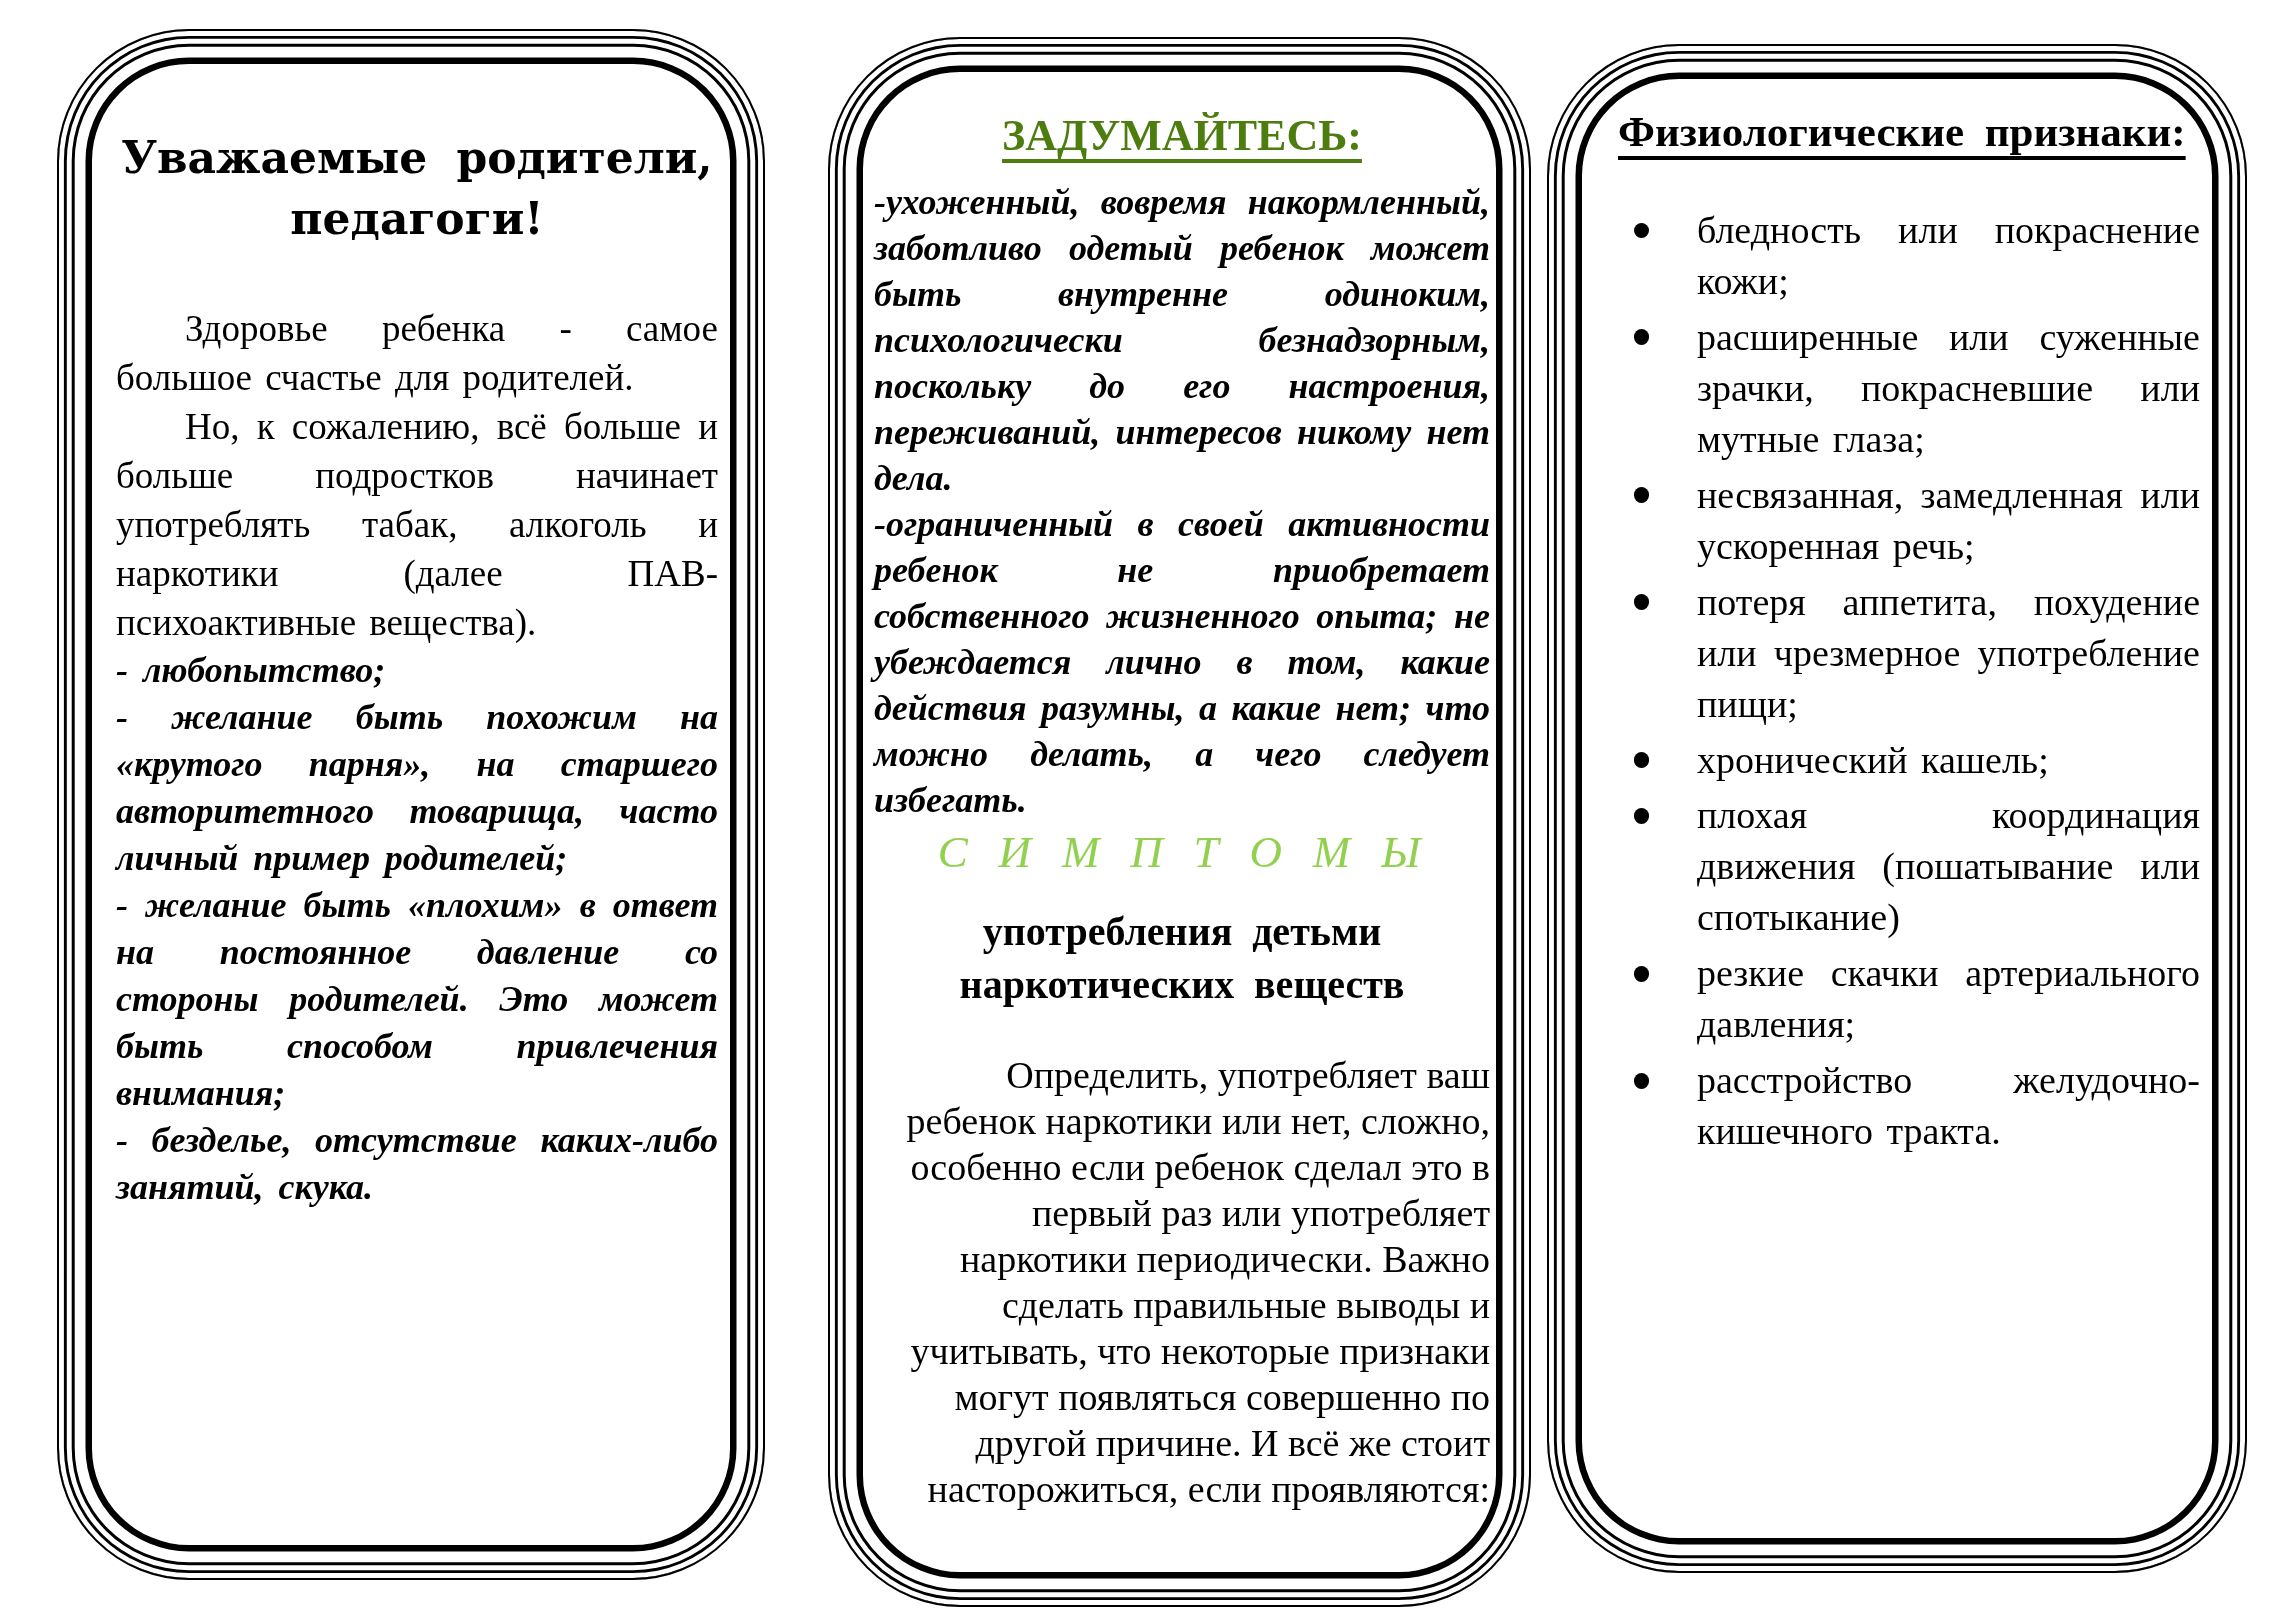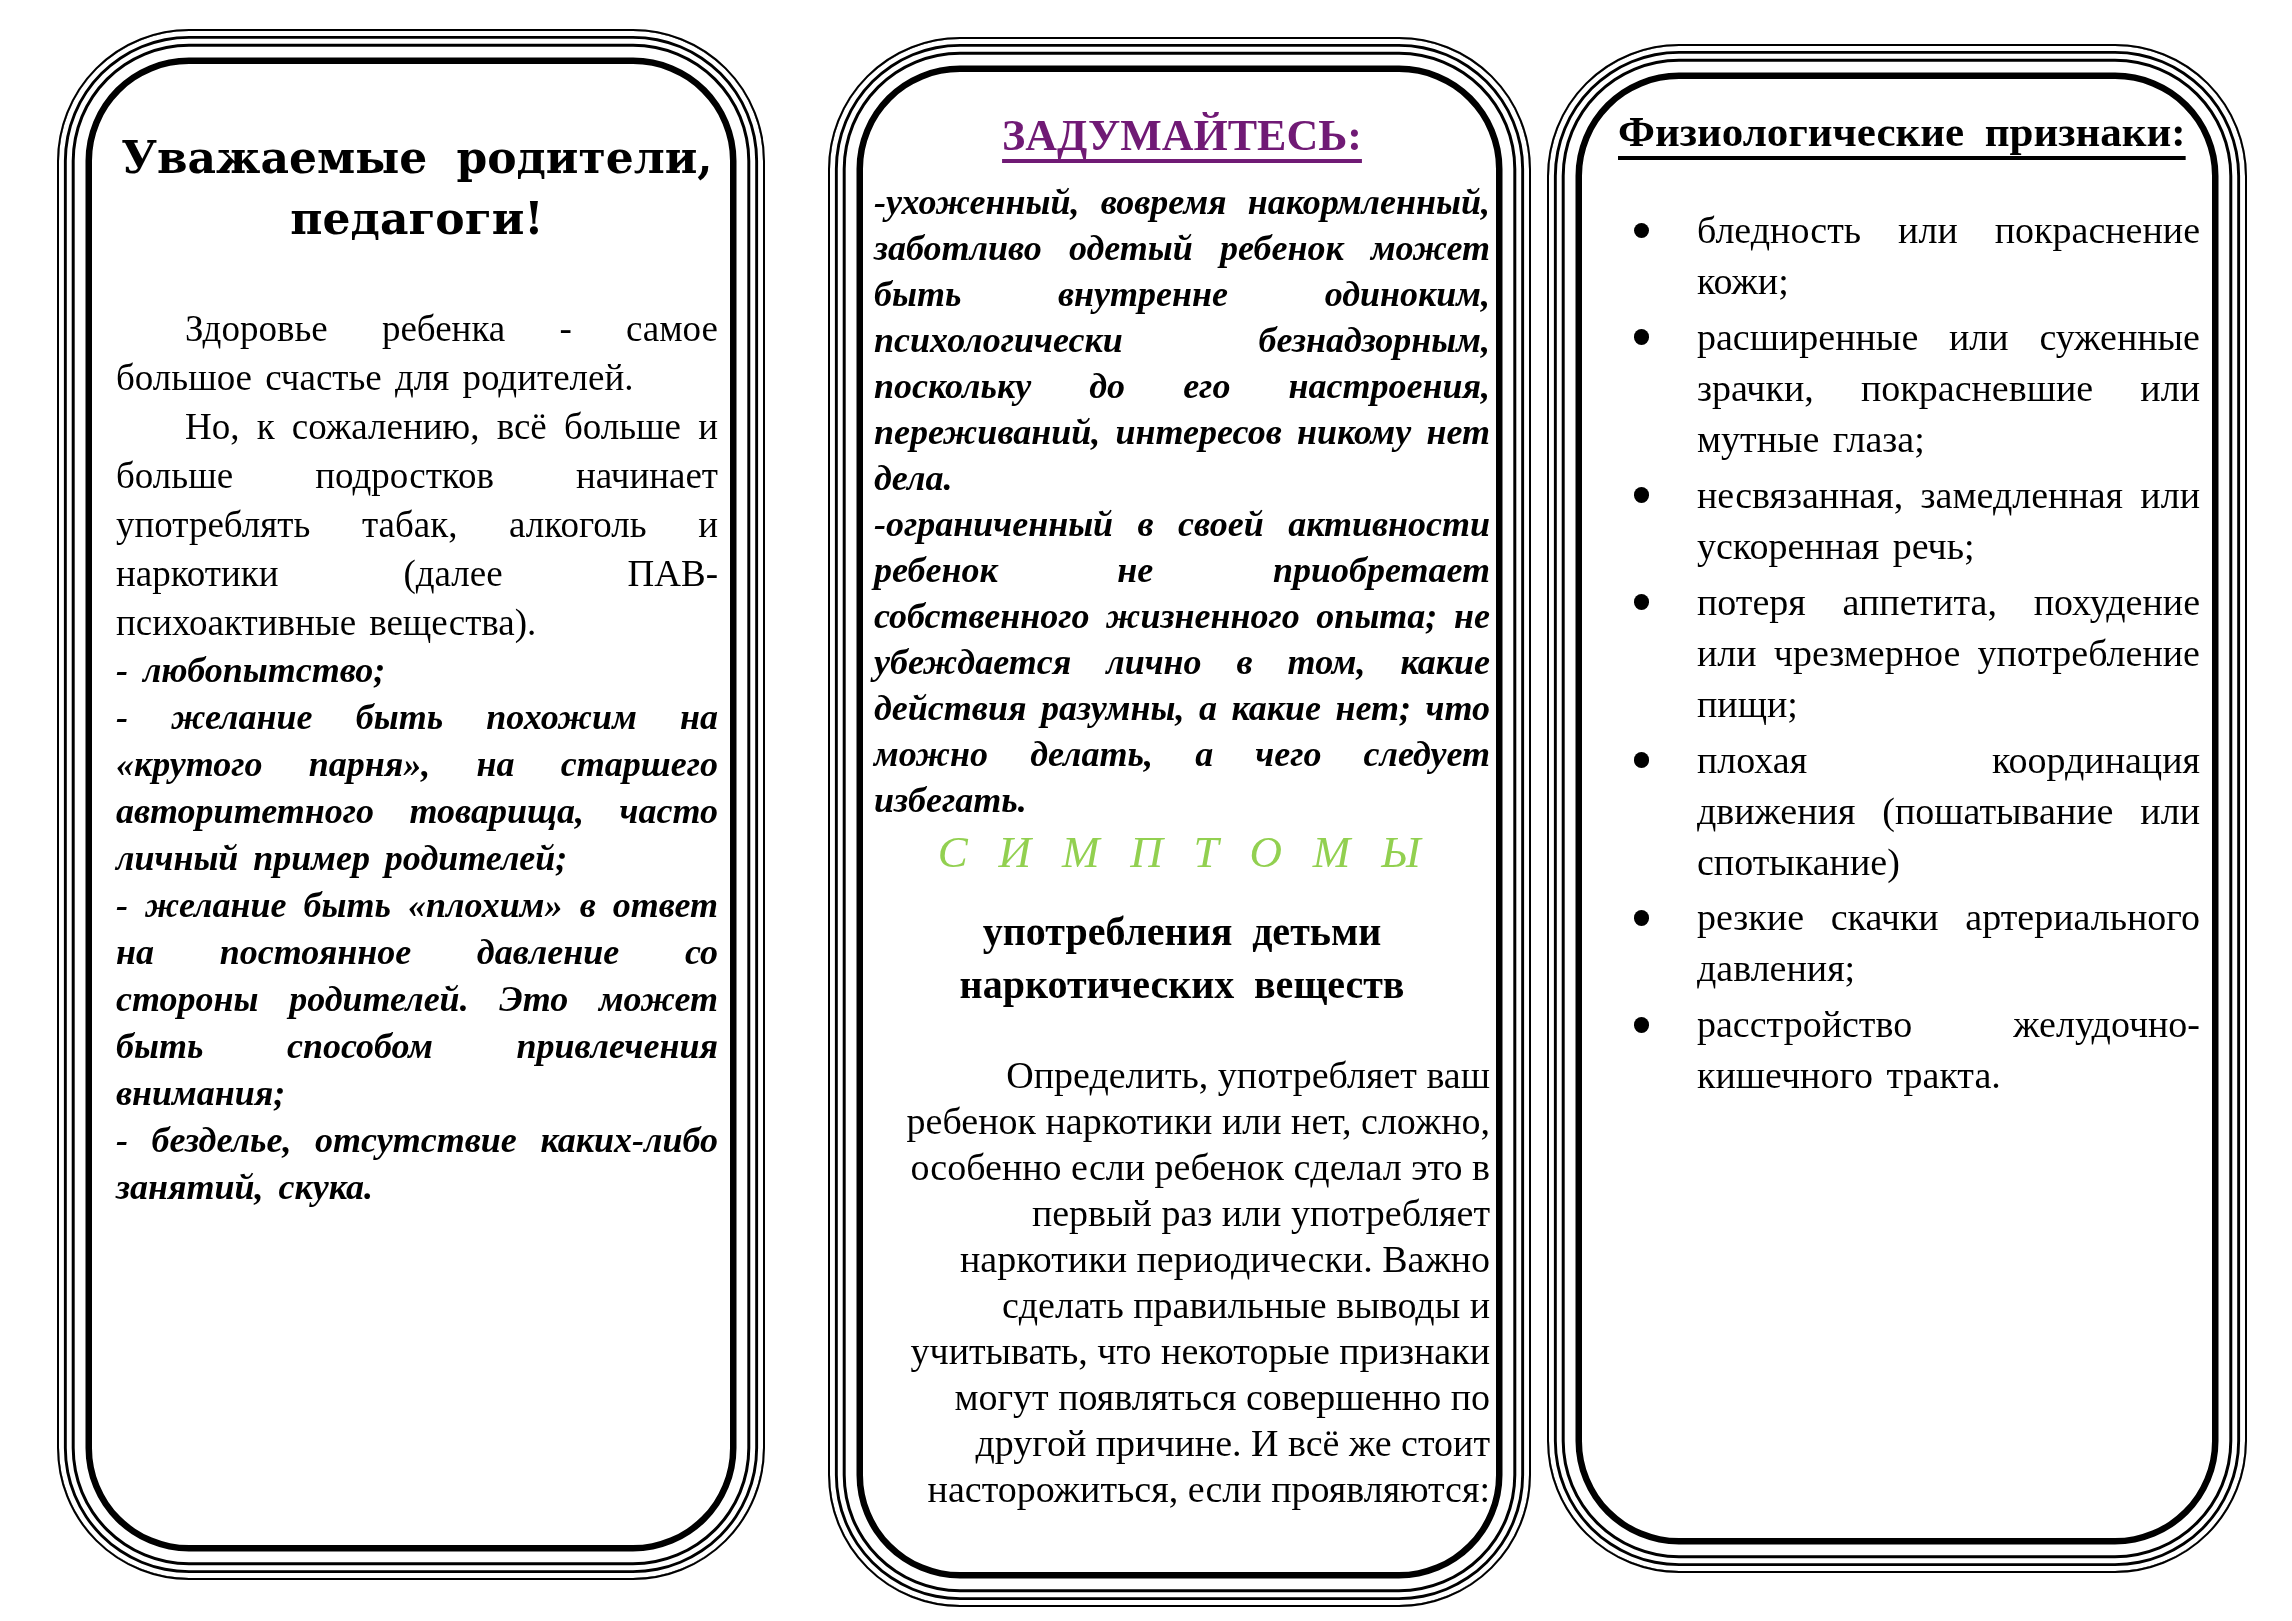--- a/index.html
+++ b/index.html
@@ -57,39 +57,40 @@
     <div>
 
     <p class="cause j">- любопытство;</p>
         <p class="cause j">- желание быть похожим на «крутого парня», на старшего авторитетного товарища, часто личный пример родителей;</p>
         <p class="cause j">- желание быть «плохим» в ответ на постоянное давление со стороны родителей. Это может быть способом привлечения внимания;</p>
         <p class="cause j">- безделье, отсутствие каких-либо занятий, скука.</p>
       </div>
   </div>
 
   <div class="panel p2">
-    <h1 class="t2" style="color:#701a75;">ЗАДУМАЙТЕСЬ:</h1>
+    <h1 class="t2" style="color:#4d7c0f;">ЗАДУМАЙТЕСЬ:</h1>
     <div>
 
     <p class="warn j">-ухоженный, вовремя накормленный, заботливо одетый ребенок может быть внутренне одиноким, психологически безнадзорным, поскольку до его настроения, переживаний, интересов никому нет дела.</p>
         <p class="warn j">-ограниченный в своей активности ребенок не приобретает собственного жизненного опыта; не убеждается лично в том, какие действия разумны, а какие нет; что можно делать, а чего следует избегать.</p>
       </div>
     <p class="sympt" style="color:#92d050;">С И М П Т О М Ы</p>
     <p class="sub2">употребления детьми наркотических веществ</p>
     <p class="para2">Определить, употребляет ваш ребенок наркотики или нет, сложно, особенно если ребенок сделал это в первый раз или употребляет наркотики периодически. Важно сделать правильные выводы и учитывать, что некоторые признаки могут появляться совершенно по другой причине. И всё же стоит насторожиться, если проявляются:</p>
   </div>
 
   <div class="panel p3">
     <h1 class="t3">Физиологические признаки:</h1>
     <ul class="phys">
 
     <li>бледность или покраснение кожи;</li>
         <li>расширенные или суженные зрачки, покрасневшие или мутные глаза;</li>
         <li>несвязанная, замедленная или ускоренная речь;</li>
         <li>потеря аппетита, похудение или чрезмерное употребление пищи;</li>
+        <li>хронический кашель;</li>
         <li>плохая координация движения (пошатывание или спотыкание)</li>
         <li>резкие скачки артериального давления;</li>
         <li>расстройство желудочно-кишечного тракта.</li>
       </ul>
   </div>
 
 </div>
 
 
 </body></html>

